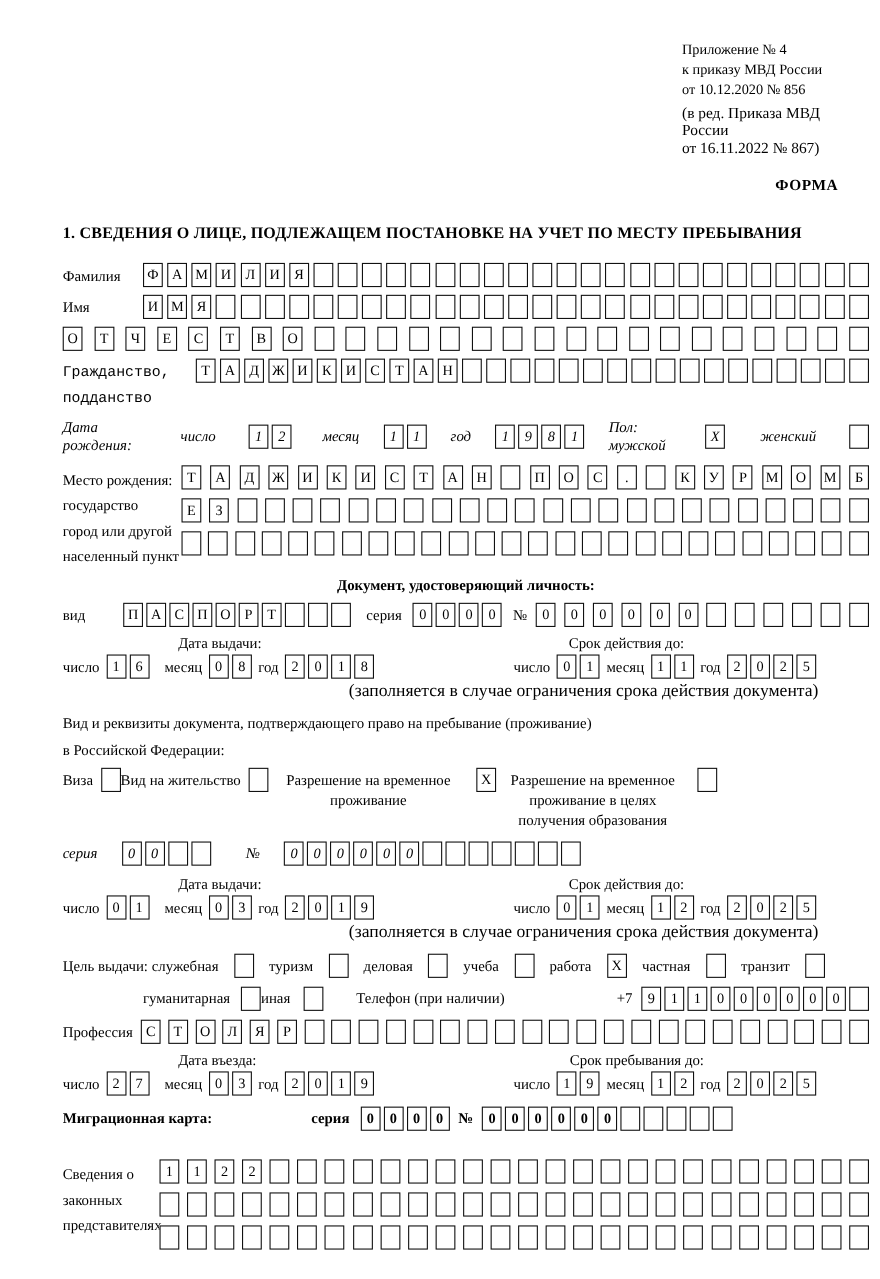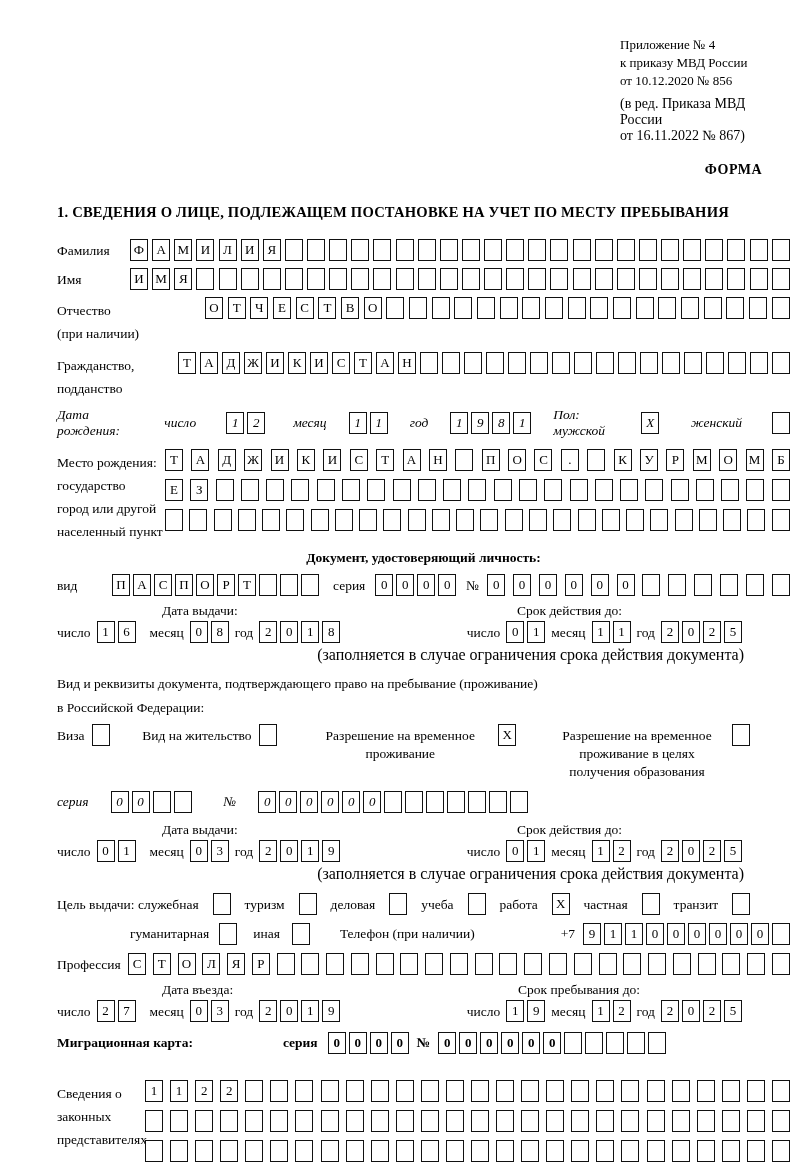--- a/index.html
+++ b/index.html
@@ -10,41 +10,41 @@
   }
   .hdr{margin-left:563px;line-height:18px;font-size:13px;}
   .hdr .small{font-size:14px;line-height:16px;}
   .forma{text-align:right;font-weight:bold;font-size:14px;margin:18px 28px 0 0;letter-spacing:.5px;}
   .title{text-align:center;font-weight:bold;font-size:15.5px;line-height:23px;margin-top:20px;}
   .title-underline{display:inline-block;width:56px;border-bottom:2px solid #000;height:14px;margin-left:12px;}
   .sect{font-weight:bold;font-size:14.6px;margin-top:26px;margin-bottom:18px;letter-spacing:.2px;}
   .frow{display:flex;align-items:flex-start;margin-bottom:7px;}
   .lbl{padding-top:3px;line-height:17px;flex:none;}
   .lblblock{flex:none;line-height:23px;padding-top:2px;}
-  .w73{width:73px;} .w71{width:71px;} .w148{width:148px;} .w121{width:121px;} .w108{width:108px;} .w88{width:88px;}
+  .w73{width:73px;} .w71{width:71px;} .w148{width:148px;} .w121{width:121px;font-family:Liberation Mono, monospace;} .w108{width:108px;} .w88{width:88px;}
   .cell{
     width:16px;height:20px;border:1.6px solid #111;background:#fff;flex:none;
     display:inline-flex;align-items:center;justify-content:center;
     font-size:13px;font-family:"Liberation Serif",serif;
   }
   .cells{display:flex;gap:3px;}
   .cells.spread{flex:1;justify-content:space-between;gap:0;}
   .col{display:flex;flex-direction:column;gap:8px;flex:1;}
   .inl{display:flex;align-items:center;gap:22px;flex-wrap:nowrap;font-style:italic;}
   .dochead{text-align:center;font-weight:bold;font-size:13.5px;margin:4px 0 8px 0;}
   .datelbls{display:flex;margin-bottom:2px;}
   .dl-left{margin-left:105px;}
   .dl-right{margin-left:auto;margin-right:168px;}
   .dl-right2{margin-left:auto;margin-right:150px;}
   .dgrow{display:flex;align-items:center;margin-bottom:3px;}
   .dgroup{display:flex;align-items:center;gap:6px;}
   .dgroup .lbl{padding-top:0;}
   .rnote{font-size:16px;text-align:right;margin:0 46px 10px 0;}
   .plain{line-height:20px;margin-bottom:4px;}
-  .chkrow{display:flex;align-items:flex-start;margin:6px 40px 10px 0;justify-content:space-between;}
+  .chkrow{display:flex;align-items:flex-start;margin:6px 40px 10px 0;}
   .chk-item{display:flex;align-items:flex-start;gap:7px;}
   .chk-item .txt{padding-top:3px;line-height:18px;}
   .ctr{text-align:center;}
   .w180{width:182px;} .w175{width:176px;}
   .purp{display:flex;align-items:center;margin-right:40px;justify-content:space-between;margin-bottom:8px;}
   .purp .lbl{padding-top:0;}
   .phone-row{display:flex;align-items:center;margin-bottom:8px;}
   .mig-row{display:flex;align-items:center;margin-bottom:26px;font-weight:bold;}
   .mt6{margin-top:6px;}
 </style>
@@ -131,24 +131,20 @@
         <span class="cell"></span>
         <span class="cell"></span>
         <span class="cell"></span>
         <span class="cell"></span>
         <span class="cell"></span>
         <span class="cell"></span>
       </div>
   </div>
 
   <div class="frow">
-    <div class="lblblock w148">
-      <div>Отчество</div>
-      <div>(при наличии)</div>
-    </div>
     <div class="cells spread">
         <span class="cell">О</span>
         <span class="cell">Т</span>
         <span class="cell">Ч</span>
         <span class="cell">Е</span>
         <span class="cell">С</span>
         <span class="cell">Т</span>
         <span class="cell">В</span>
         <span class="cell">О</span>
         <span class="cell"></span>
@@ -547,21 +543,21 @@
     <div class="cells">
         <span class="cell"></span>
       </div>
   </div>
 
   <div class="phone-row">
     <span style="margin-left:73px;">гуманитарная</span>
     <div class="cells" style="margin-left:10px;">
         <span class="cell"></span>
       </div>
-    <span style="margin-left:16px;">иная</span>
+    <span style="margin-left:0;">иная</span>
     <div class="cells" style="margin-left:12px;">
         <span class="cell"></span>
       </div>
     <span style="margin-left:30px;">Телефон (при наличии)</span>
     <span style="margin-left:auto;margin-right:8px;">+7</span>
     <div class="cells">
         <span class="cell">9</span>
         <span class="cell">1</span>
         <span class="cell">1</span>
         <span class="cell">0</span>

